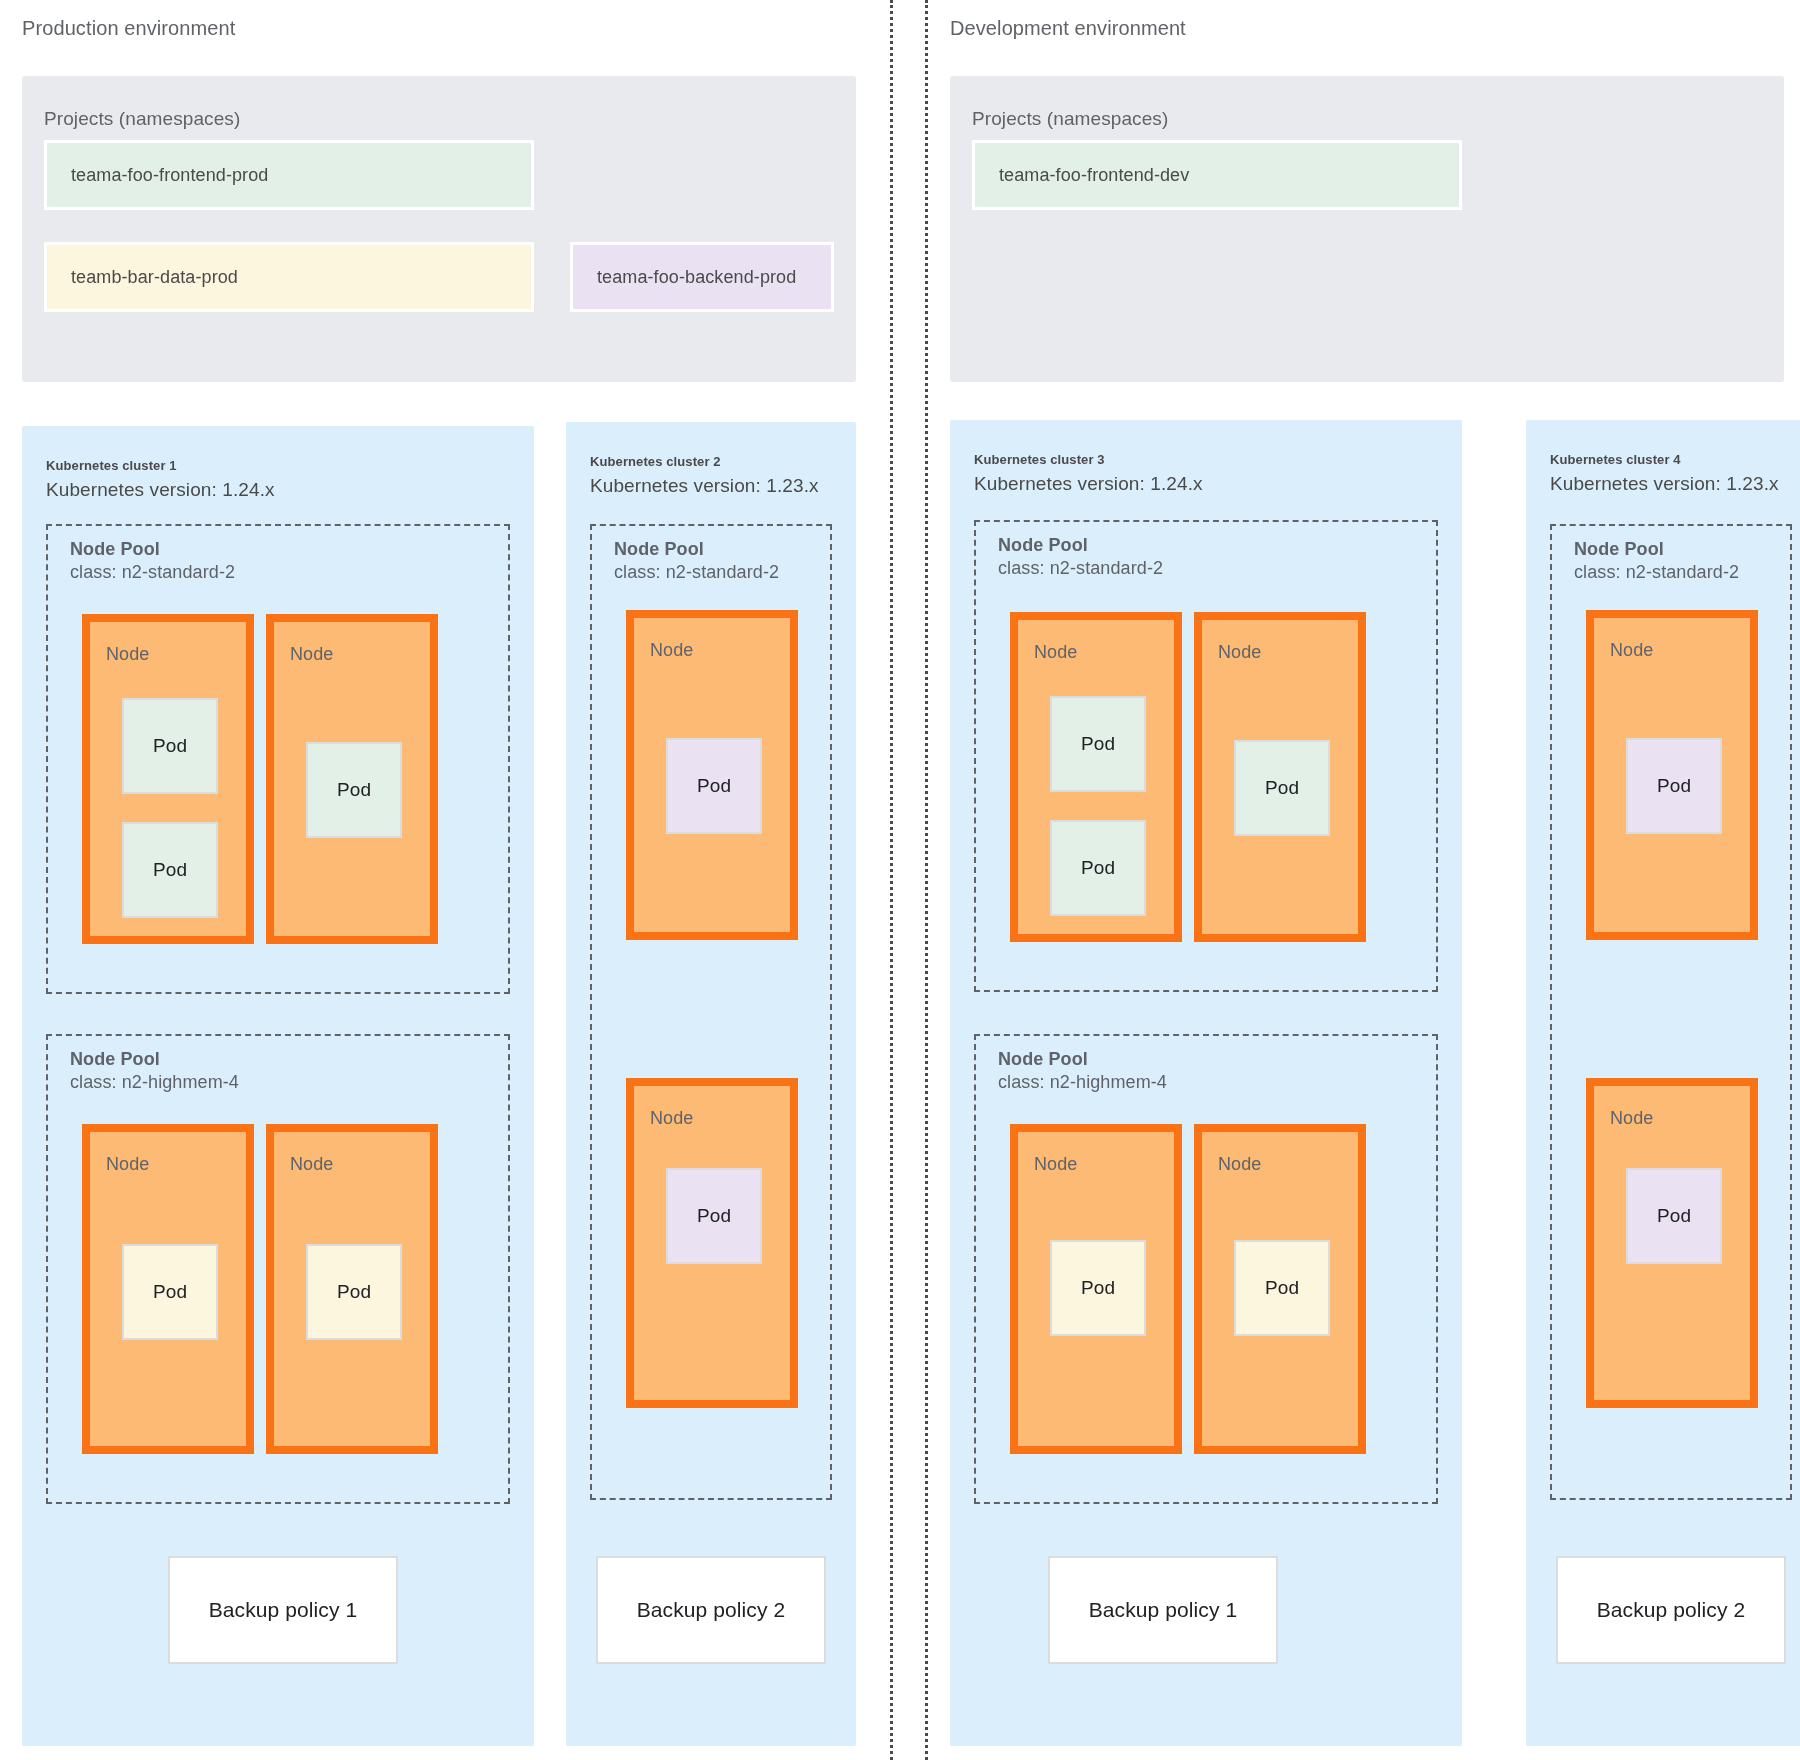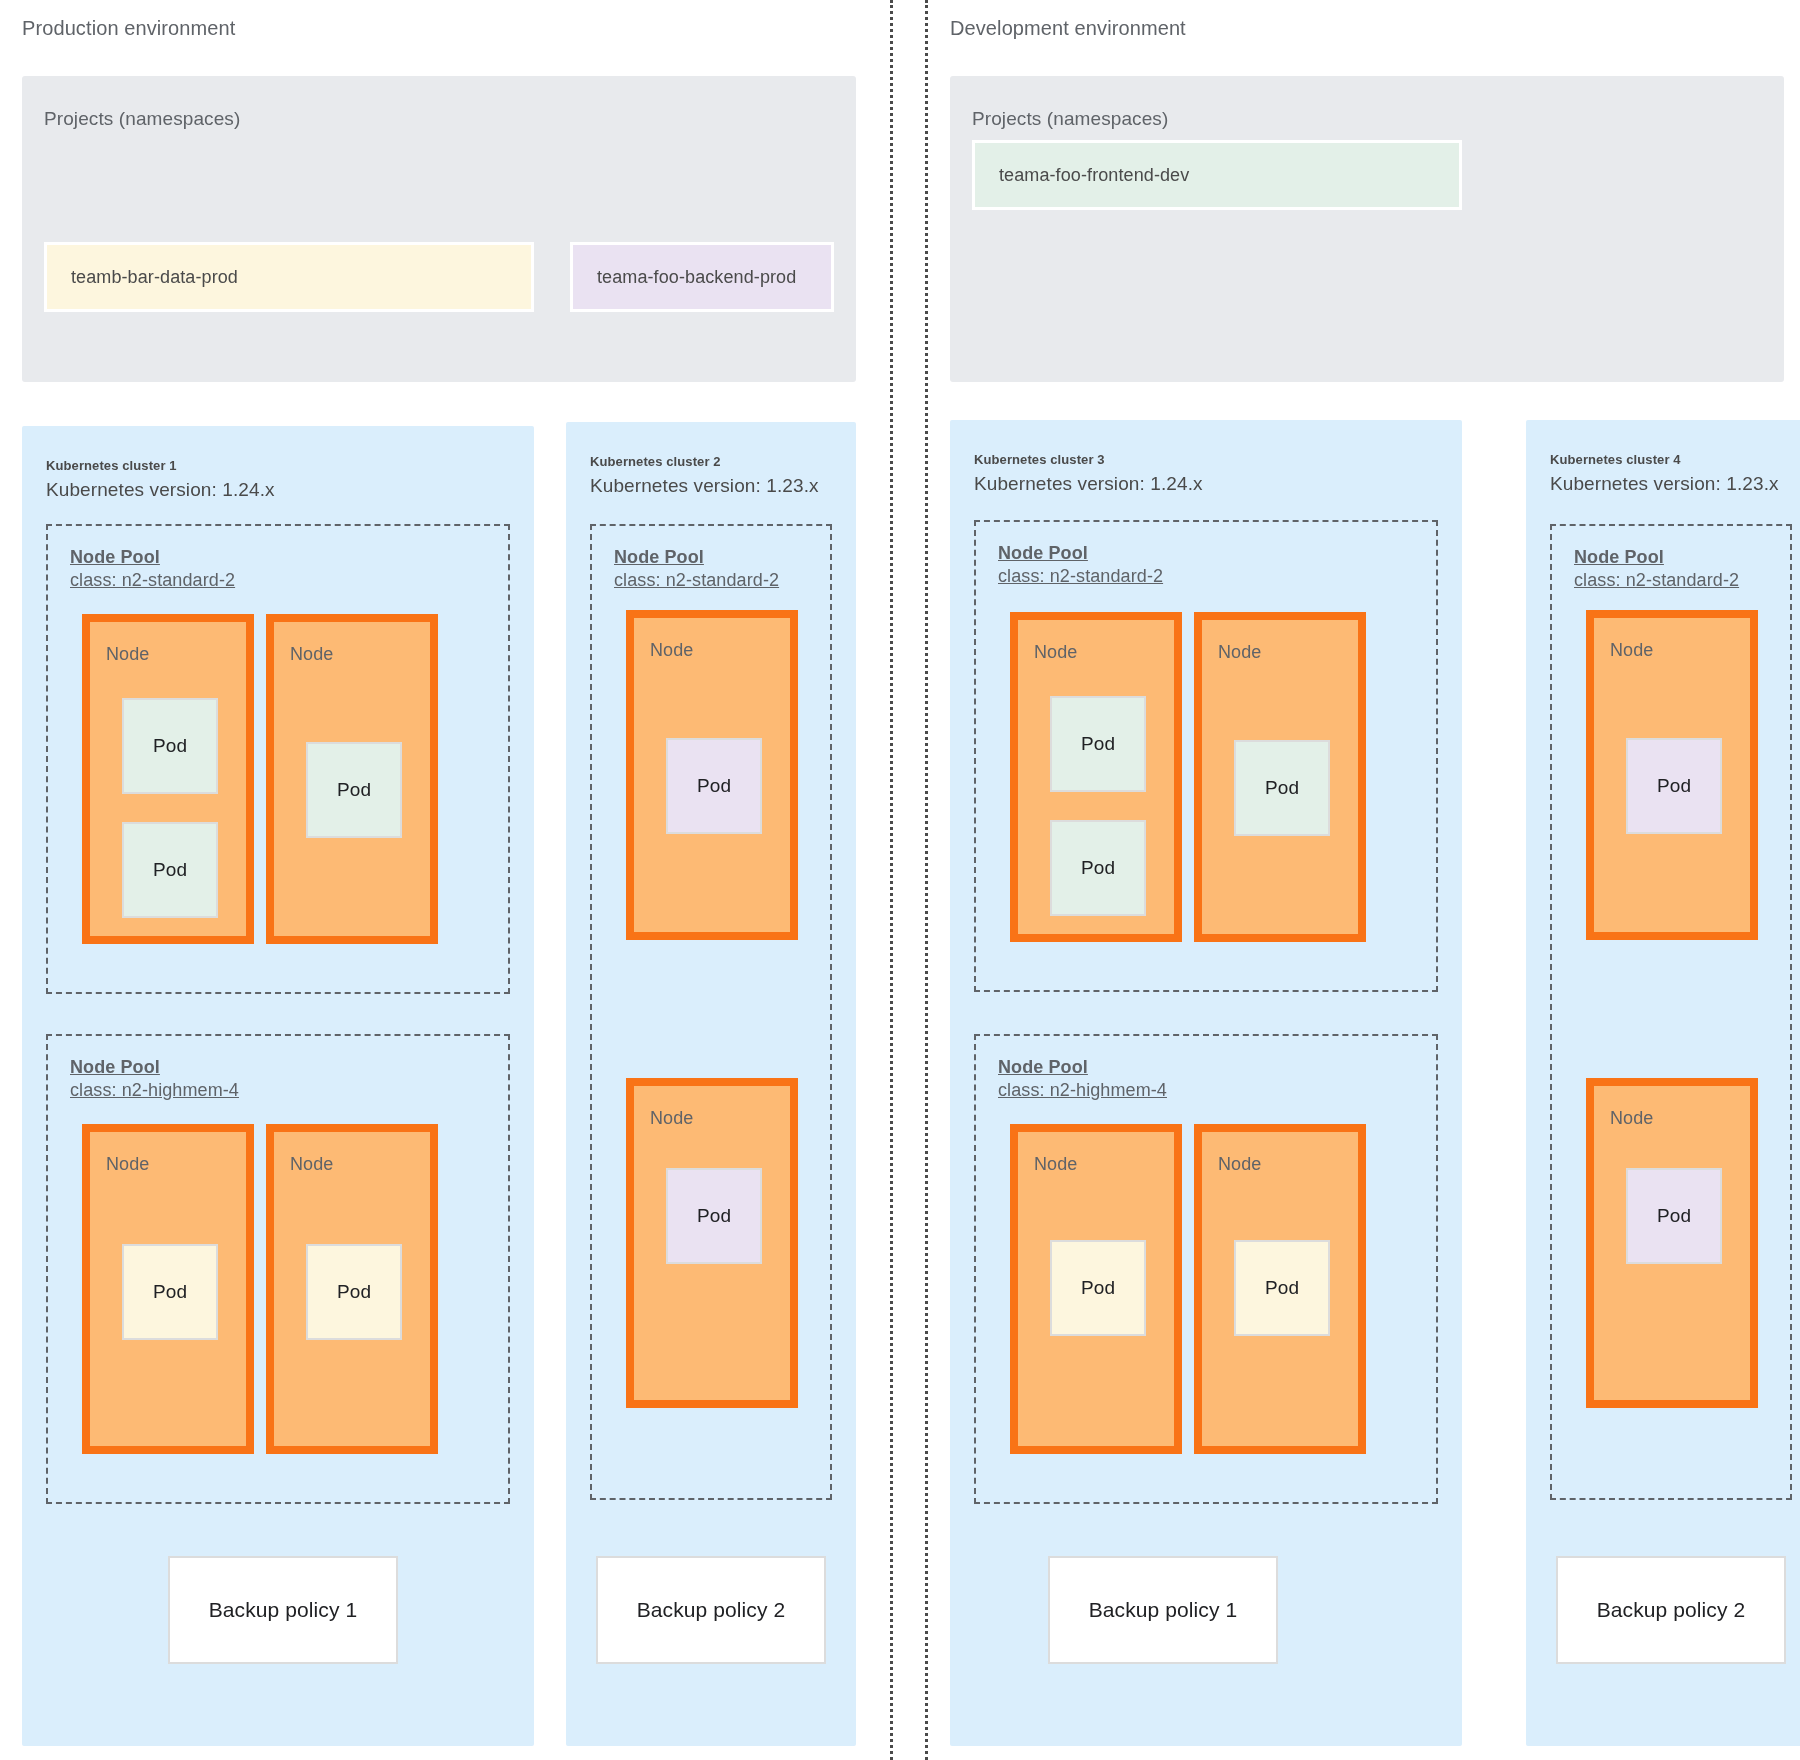--- a/index.html
+++ b/index.html
@@ -111,22 +111,21 @@
 
   
   .nodepool {
     position: absolute;
     border: 2px dashed #5f6368;
     background: transparent;
   }
   .np-head {
     position: absolute;
     left: 22px;
-    top: 20px;
-    text-decoration: underline;
+    top: 12px;
   }
   .np-title {
     font-size: 18px;
     font-weight: bold;
     color: #5f6368;
     line-height: 23px;
     letter-spacing: .1px;
   }
   .np-class {
     font-size: 18px;
@@ -186,20 +185,21 @@
   <div class="env-divider a"></div>
   <div class="env-divider b"></div>
 
   <div class="env prod">
 
     <div class="env-title">Production environment</div>
 
     <div class="projects-panel">
       <div class="projects-label">Projects (namespaces)</div>
 
+      <div class="ns-box ns-green ns-frontend">teama-foo-frontend-prod</div>
       <div class="ns-box ns-yellow ns-data">teamb-bar-data-prod</div>
       <div class="ns-box ns-purple ns-backend">teama-foo-backend-prod</div>
     </div>
 
     <div class="cluster" style="left:22px; top:426px; width:512px; height:1320px;">
 
       <div class="cluster-head">
         <div class="cluster-name">Kubernetes cluster 1</div>
         <div class="cluster-version">Kubernetes version: 1.24.x</div>
       </div>

